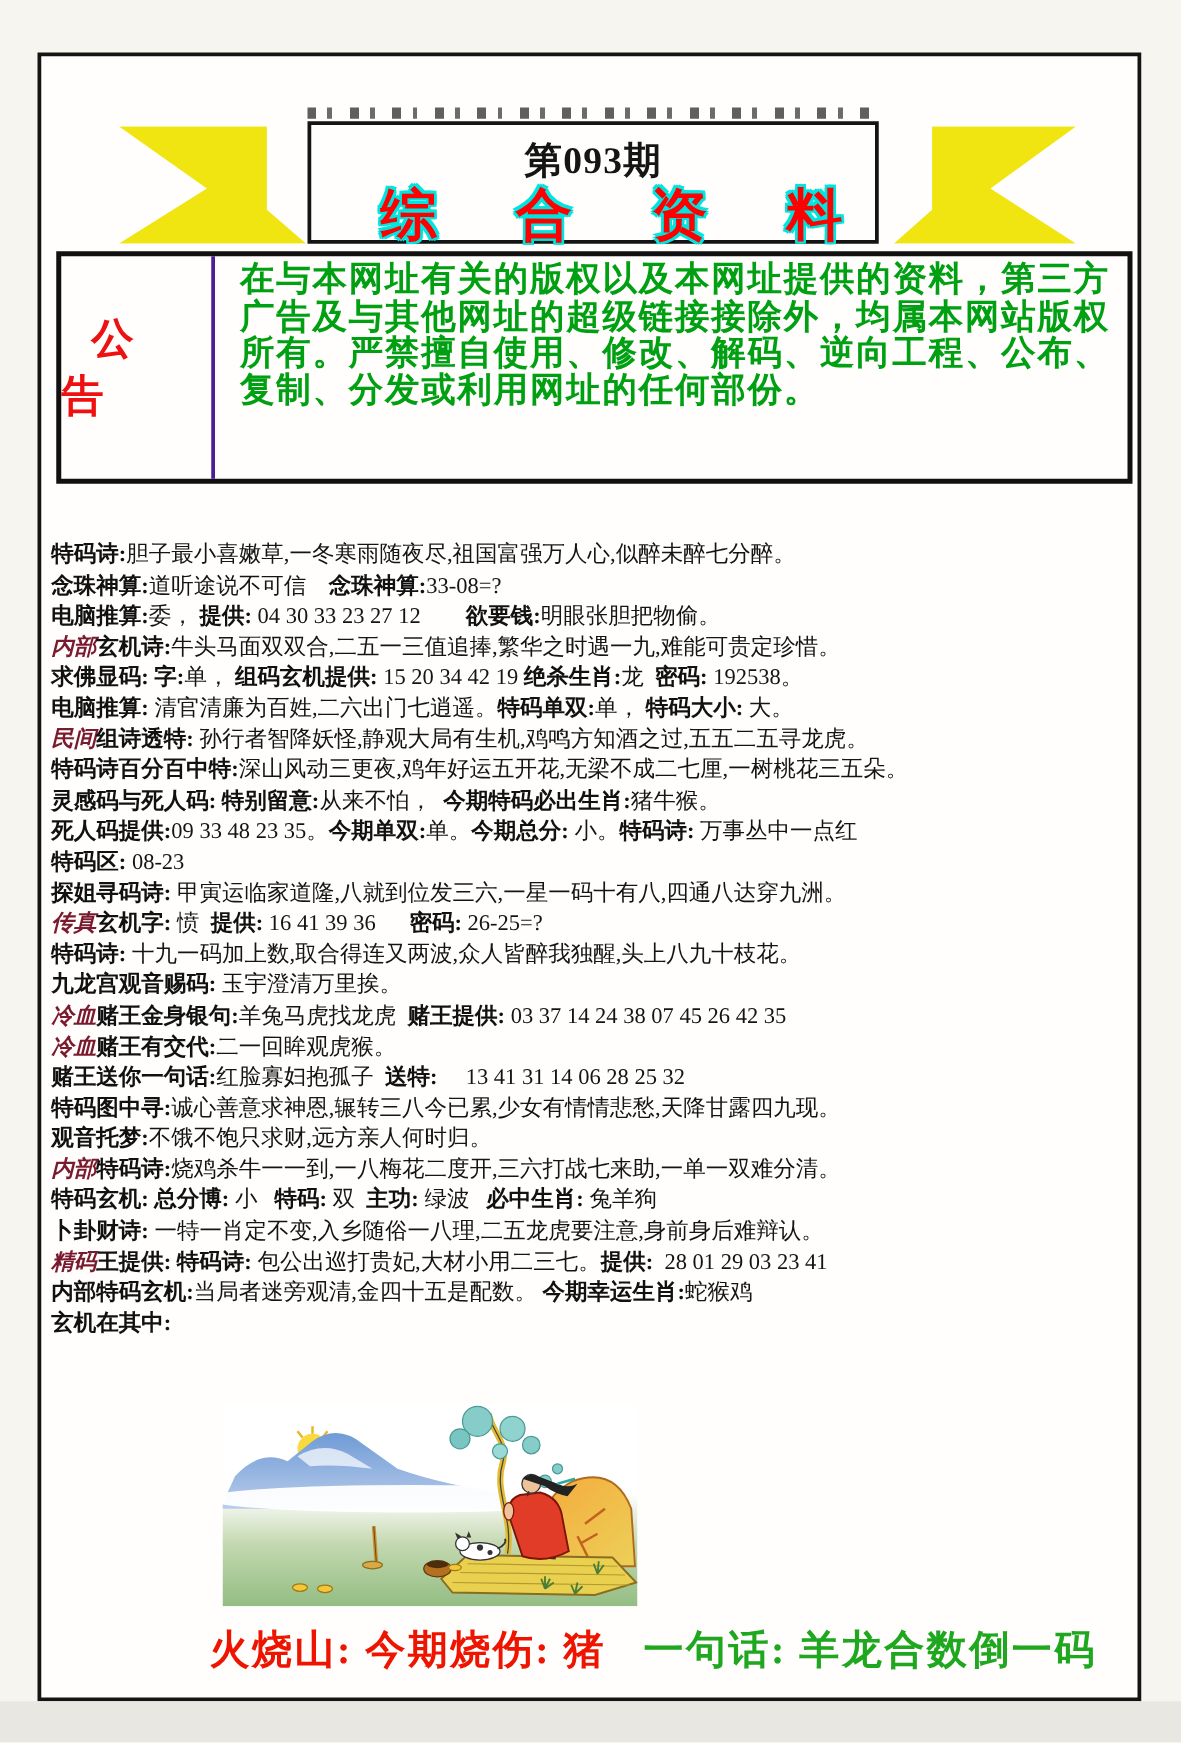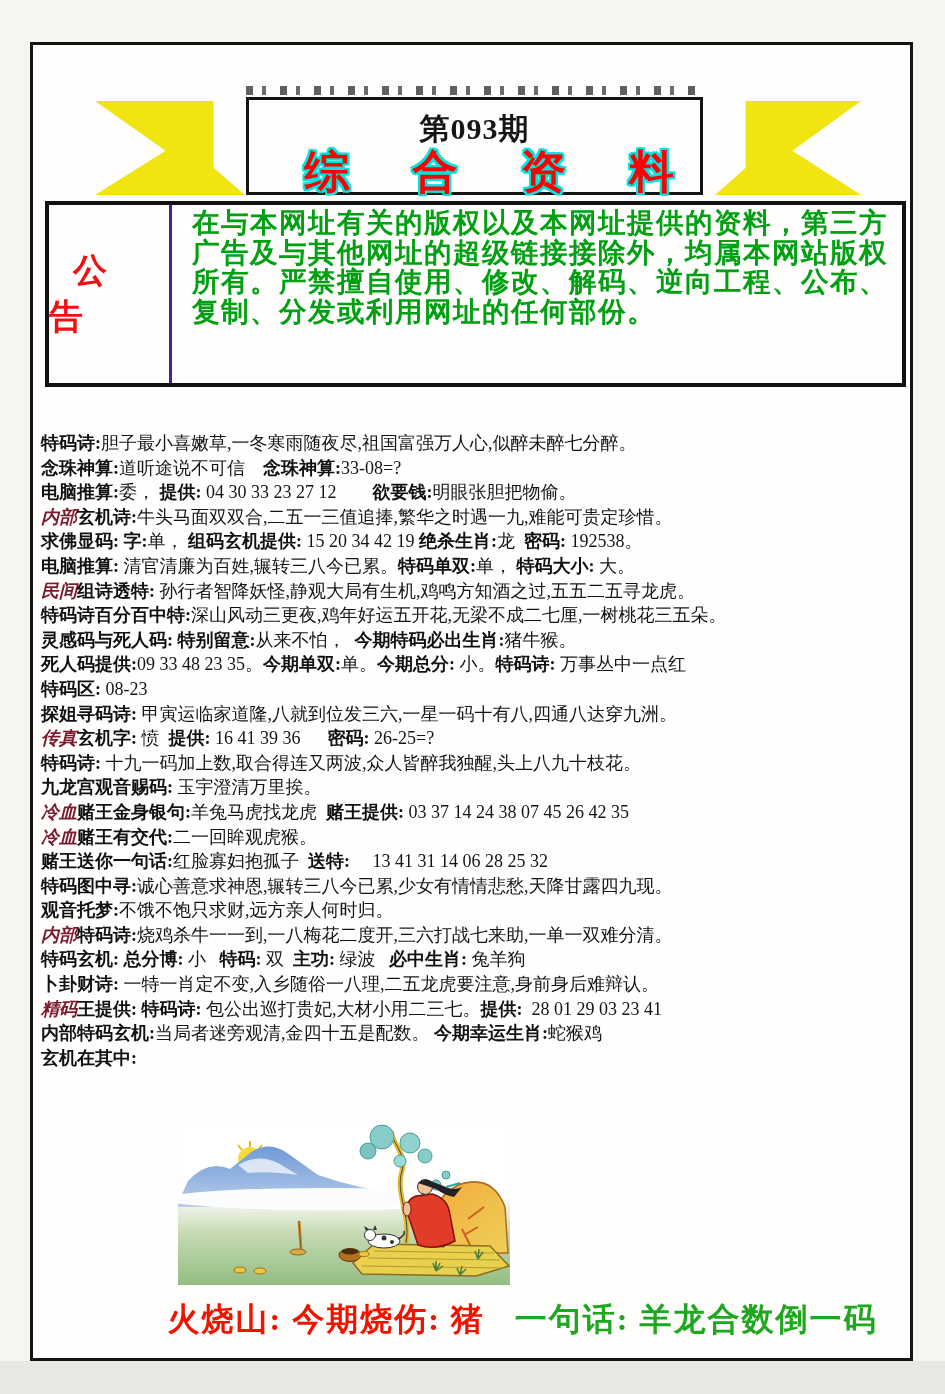--- a/index.html
+++ b/index.html
@@ -103,21 +103,21 @@
     <div class="announce-label">公 告</div>
     <div class="announce-body">在与本网址有关的版权以及本网址提供的资料，第三方广告及与其他网址的超级链接接除外，均属本网站版权所有。严禁擅自使用、修改、解码、逆向工程、公布、复制、分发或利用网址的任何部份。</div>
   </div>
 
   <div class="body-lines">
       <div class="bline"><span class="seg-label">特码诗:</span><span class="seg-normal">胆子最小喜嫩草,一冬寒雨随夜尽,祖国富强万人心,似醉未醉七分醉。</span></div>
       <div class="bline"><span class="seg-label">念珠神算:</span><span class="seg-normal">道听途说不可信    </span><span class="seg-label">念珠神算:</span><span class="seg-normal">33-08=?</span></div>
       <div class="bline"><span class="seg-label">电脑推算:</span><span class="seg-normal">委， </span><span class="seg-label">提供:</span><span class="seg-normal"> 04 30 33 23 27 12        </span><span class="seg-label">欲要钱:</span><span class="seg-normal">明眼张胆把物偷。</span></div>
       <div class="bline"><span class="seg-script">内部</span><span class="seg-label">玄机诗:</span><span class="seg-normal">牛头马面双双合,二五一三值追捧,繁华之时遇一九,难能可贵定珍惜。</span></div>
       <div class="bline"><span class="seg-label">求佛显码: 字:</span><span class="seg-normal">单， </span><span class="seg-label">组码玄机提供:</span><span class="seg-normal"> 15 20 34 42 19 </span><span class="seg-label">绝杀生肖:</span><span class="seg-normal">龙  </span><span class="seg-label">密码:</span><span class="seg-normal"> 192538。</span></div>
-      <div class="bline"><span class="seg-label">电脑推算:</span><span class="seg-normal"> 清官清廉为百姓,辗转三八今已累。</span><span class="seg-label">特码单双:</span><span class="seg-normal">单， </span><span class="seg-label">特码大小:</span><span class="seg-normal"> 大。</span></div>
+      <div class="bline"><span class="seg-label">电脑推算:</span><span class="seg-normal"> 清官清廉为百姓,二六出门七逍遥。</span><span class="seg-label">特码单双:</span><span class="seg-normal">单， </span><span class="seg-label">特码大小:</span><span class="seg-normal"> 大。</span></div>
       <div class="bline"><span class="seg-script">民间</span><span class="seg-label">组诗透特:</span><span class="seg-normal"> 孙行者智降妖怪,静观大局有生机,鸡鸣方知酒之过,五五二五寻龙虎。</span></div>
       <div class="bline"><span class="seg-label">特码诗百分百中特:</span><span class="seg-normal">深山风动三更夜,鸡年好运五开花,无梁不成二七厘,一树桃花三五朵。</span></div>
       <div class="bline"><span class="seg-label">灵感码与死人码: 特别留意:</span><span class="seg-normal">从来不怕，  </span><span class="seg-label">今期特码必出生肖:</span><span class="seg-normal">猪牛猴。</span></div>
       <div class="bline"><span class="seg-label">死人码提供:</span><span class="seg-normal">09 33 48 23 35。</span><span class="seg-label">今期单双:</span><span class="seg-normal">单。</span><span class="seg-label">今期总分:</span><span class="seg-normal"> 小。</span><span class="seg-label">特码诗:</span><span class="seg-normal"> 万事丛中一点红</span></div>
       <div class="bline"><span class="seg-label">特码区:</span><span class="seg-normal"> 08-23</span></div>
       <div class="bline"><span class="seg-label">探姐寻码诗:</span><span class="seg-normal"> 甲寅运临家道隆,八就到位发三六,一星一码十有八,四通八达穿九洲。</span></div>
       <div class="bline"><span class="seg-script">传真</span><span class="seg-label">玄机字:</span><span class="seg-normal"> 愤  </span><span class="seg-label">提供:</span><span class="seg-normal"> 16 41 39 36      </span><span class="seg-label">密码:</span><span class="seg-normal"> 26-25=?</span></div>
       <div class="bline"><span class="seg-label">特码诗:</span><span class="seg-normal"> 十九一码加上数,取合得连又两波,众人皆醉我独醒,头上八九十枝花。</span></div>
       <div class="bline"><span class="seg-label">九龙宫观音赐码:</span><span class="seg-normal"> 玉宇澄清万里挨。</span></div>
       <div class="bline"><span class="seg-script">冷血</span><span class="seg-label">赌王金身银句:</span><span class="seg-normal">羊兔马虎找龙虎  </span><span class="seg-label">赌王提供:</span><span class="seg-normal"> 03 37 14 24 38 07 45 26 42 35</span></div>

